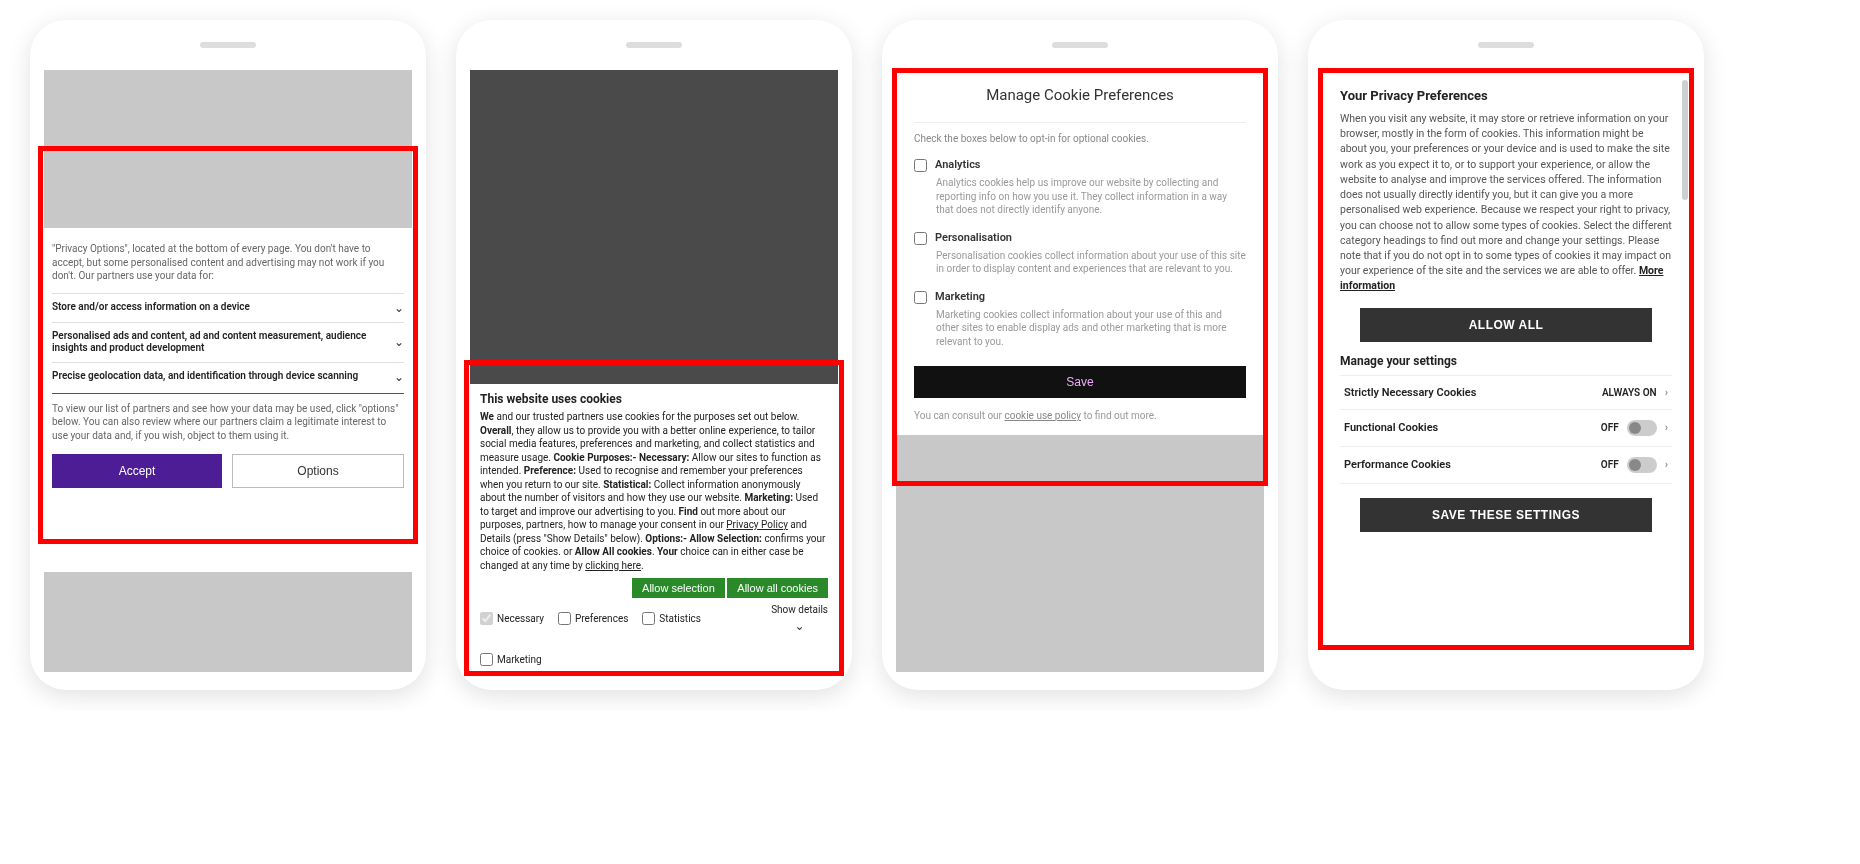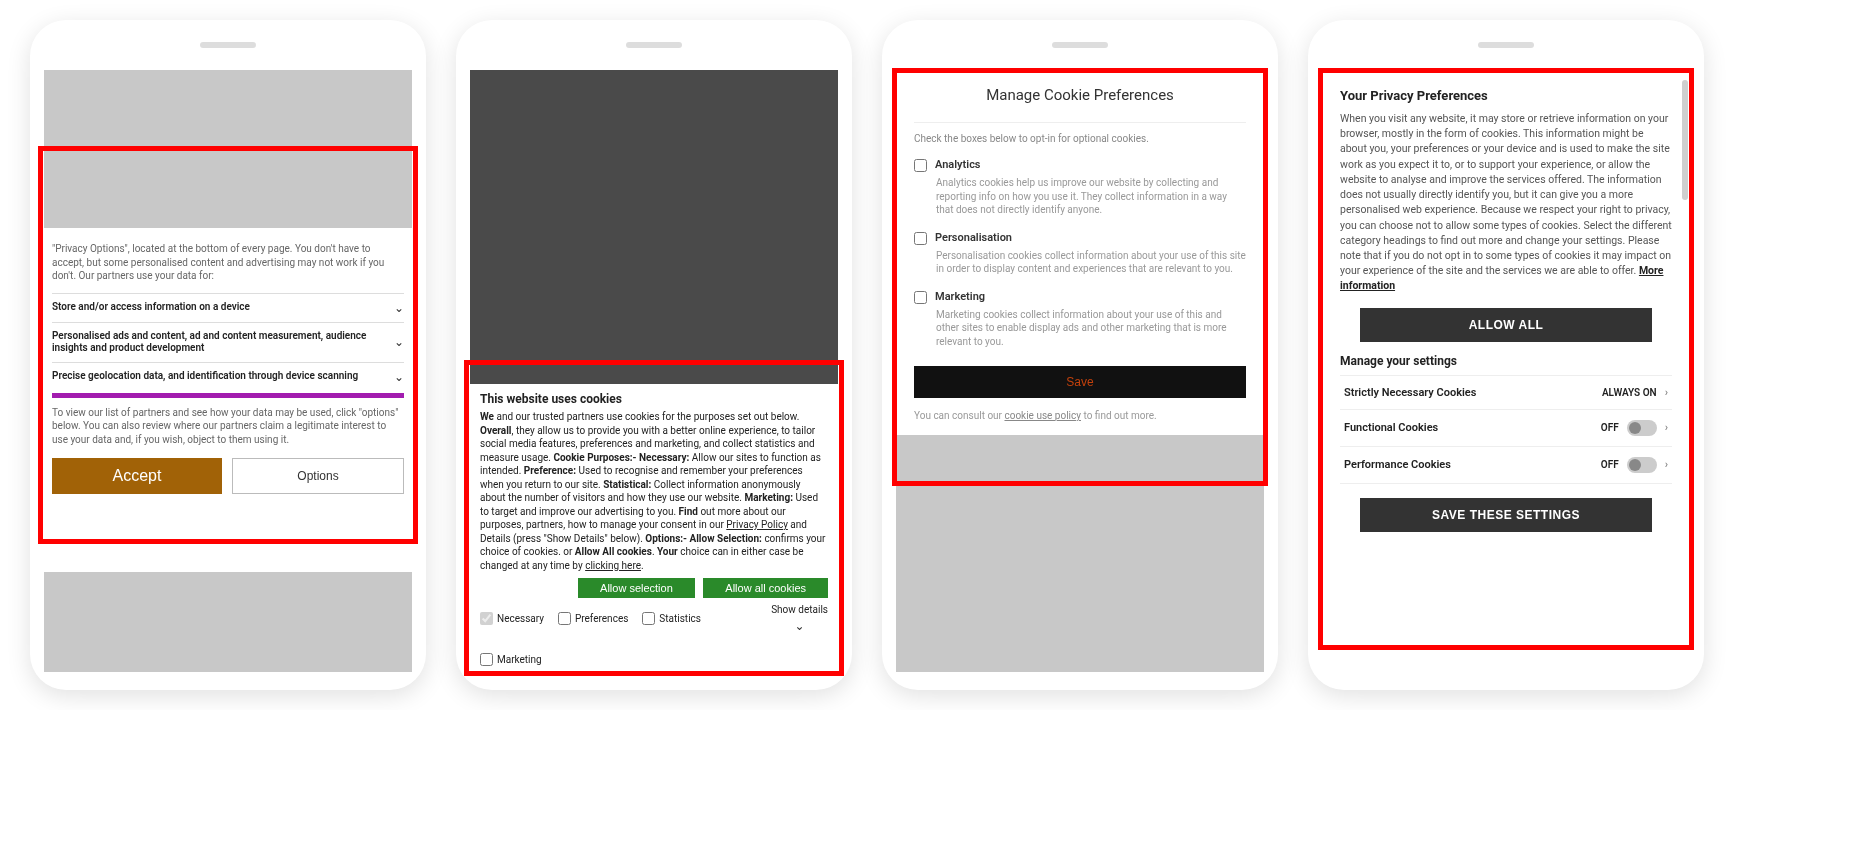--- a/index.html
+++ b/index.html
@@ -63,58 +63,58 @@
 .p1-row {
   border-top: 1px solid #ddd;
   padding: 7px 0;
   display: flex;
   justify-content: space-between;
   align-items: center;
   gap: 8px;
 }
 .p1-row-label { font-weight: 600; color:#222; line-height:1.25; }
 .chev { font-size: 12px; color:#333; }
-.p1-note { border-top:5px solid #a21caf; padding-top:8px; margin-top:2px; line-height:1.35; color:#666; }
+.p1-note { border-top:1px solid #a21caf; padding-top:8px; margin-top:2px; line-height:1.35; color:#666; }
 .p1-btns { display:flex; gap:10px; margin-top:12px; }
-.p1-accept { flex:1; background:#a16207; color:#fff; border:none; padding:9px 0; font-size:16px; }
+.p1-accept { flex:1; background:#4c1d95; color:#fff; border:none; padding:9px 0; font-size:12px; }
 .p1-options { flex:1; background:#fff; color:#333; border:1px solid #bbb; padding:9px 0; font-size:12px; }
 
 .p2-box {
   position:absolute;
   left:0; right:0; bottom:0;
   background:#fff;
   padding:8px 10px 6px;
   font-size:10px;
   color:#222;
 }
 .p2-title { font-weight:700; font-size:12px; margin-bottom:4px; }
 .p2-body { line-height:1.35; }
 .p2-body b { font-weight:700; }
 .p2-link { text-decoration:underline; color:#222; cursor:pointer; }
 .p2-btnrow { text-align:right; margin:6px 0 4px; }
-.p2-btn { background:#2a8a2a; color:#fff; border:none; padding:4px 22px; font-size:11px; margin-left:6px; }
+.p2-btn { background:#2a8a2a; color:#fff; border:none; padding:4px 10px; font-size:11px; }
 .p2-checks { display:flex; flex-wrap:wrap; gap:20px 14px; align-items:center; font-size:10px; padding-top:2px; }
 .p2-checks label { display:flex; align-items:center; gap:4px; }
 .p2-show { margin-left:auto; display:flex; align-items:center; gap:4px;flex-direction:column; }
 
 .p3-box {
   position:absolute;
   top:0; left:0; right:0;
   background:#fff;
   padding:16px 18px 14px;
   font-size:10px;
   color:#555;
 }
 .p3-title { text-align:center; font-size:15px; color:#333; margin-bottom:10px; padding-bottom:8px; }
 .p3-sub { color:#888; margin-bottom:14px; border-top:1px solid #eee; padding-top:10px; }
 .p3-opt { display:flex; gap:8px; margin-bottom:4px; align-items:flex-start; }
 .p3-opt input { margin-top:1px; }
 .p3-opt-label { font-weight:600; color:#333; font-size:11px; }
 .p3-opt-desc { color:#999; margin-left:22px; margin-bottom:14px; line-height:1.35; }
-.p3-save { width:100%; background:#111; color:#c2410c; border:none; padding:9px 0; font-size:12px; margin-top:4px; }
+.p3-save { width:100%; background:#111; color:#f0abfc; border:none; padding:9px 0; font-size:12px; margin-top:4px; }
 .p3-foot { color:#999; margin-top:12px; }
 .p3-foot-link { text-decoration:underline; color:#888; cursor:pointer; }
 
 .p4-box {
   position:absolute;
   top:0; left:0; right:0; bottom:0;
   background:#fff;
   padding:18px 18px 12px;
   font-size:10.5px;
   color:#444;

